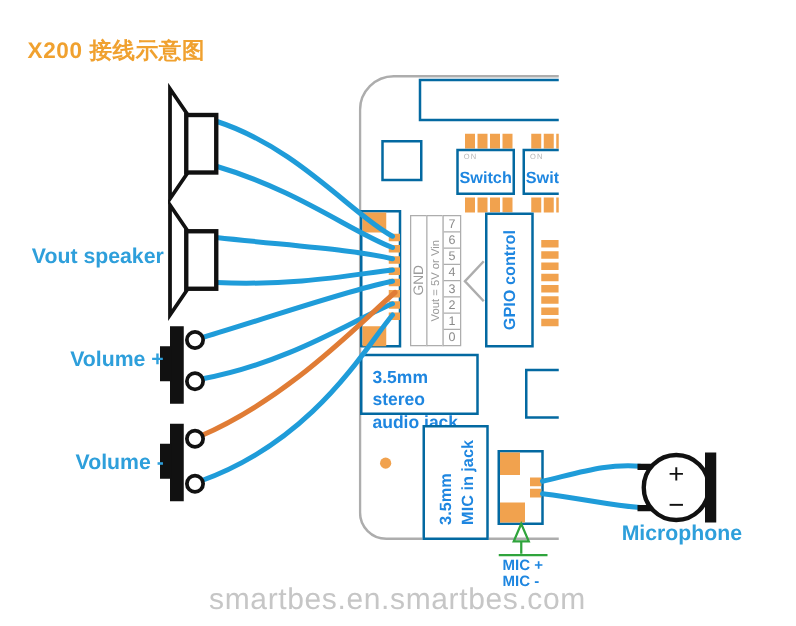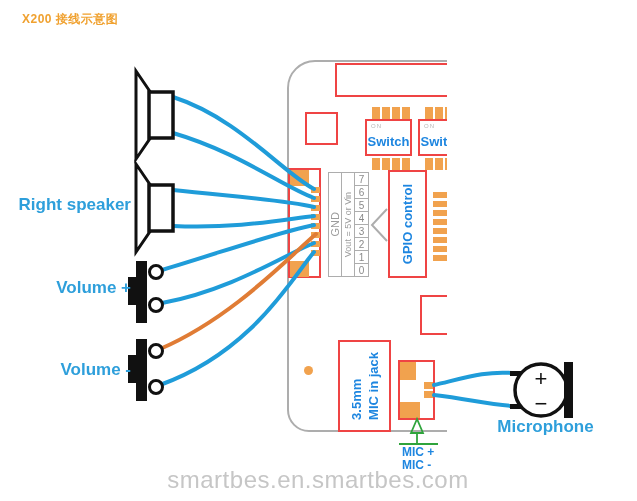--- a/index.html
+++ b/index.html
@@ -2,35 +2,35 @@
 <html><head>
 <meta charset="utf-8">
 <style>
   html,body{margin:0;padding:0;background:#fff;}
   .stage{
     position:relative;width:637px;height:501px;background:#fff;overflow:hidden;
     font-family:"Liberation Sans", sans-serif;
   }
   .abs{position:absolute;}
   .title{
-    left:22px;top:11px;font-size:12px;font-weight:bold;color:#F0A12F;letter-spacing:.5px;
+    left:22px;top:28px;font-size:18px;font-weight:bold;color:#F0A12F;letter-spacing:.5px;
   }
   .side-label{
     color:#2E9FDB;font-size:17px;font-weight:bold;text-align:right;width:121px;left:10px;
   }
   .mic-label{color:#2E9FDB;font-size:17px;font-weight:bold;text-align:center;width:115px;left:488px;top:417px;}
   .micpm{color:#1E86E0;font-size:12px;font-weight:bold;left:402px;}
   .watermark{
     left:98px;top:466px;width:440px;text-align:center;color:#C6C6C6;font-size:24px;letter-spacing:.5px;
   }
   
   .board-clip{left:287px;top:58px;width:160px;height:380px;overflow:hidden;z-index:1;}
   .board-clip .abs{box-sizing:border-box;}
   .board-outline{left:0;top:2px;width:210px;height:372px;border:2px solid #ADADAD;border-radius:28px 0 0 22px;}
-  .gbox{border:2px solid #ef4444;background:#fff;}
+  .gbox{border:2px solid #0369a1;background:#fff;}
   .gbox-thin{border:1.5px solid #ADADAD;background:#fff;}
   .pad{background:#F1A24E;}
   .vcenter{display:flex;align-items:center;justify-content:center;}
   .vtext{writing-mode:vertical-rl;transform:rotate(180deg);white-space:nowrap;}
   .board-blue{color:#1E86E0;font-weight:bold;}
   .on-label{font-size:6px;color:#B5B5B5;position:absolute;top:2px;left:4px;letter-spacing:1px;}
   .switch-label{font-size:13px;text-align:center;margin-top:13px;}
   .pin-col{left:67px;top:114px;width:15px;height:105px;display:flex;flex-direction:column;border:1.5px solid #ADADAD;background:#fff;}
   .pin-cell{flex:1;border-bottom:1.5px solid #ADADAD;color:#8A8A8A;font-size:10px;display:flex;align-items:center;justify-content:center;}
   .pin-cell:last-child{border-bottom:none;}
@@ -109,20 +109,26 @@
     </div>
     <div class="abs pad" style="left:146px;top:134px;width:14px;height:6px;"></div>
     <div class="abs pad" style="left:146px;top:143px;width:14px;height:6px;"></div>
     <div class="abs pad" style="left:146px;top:152px;width:14px;height:6px;"></div>
     <div class="abs pad" style="left:146px;top:161px;width:14px;height:6px;"></div>
     <div class="abs pad" style="left:146px;top:170px;width:14px;height:6px;"></div>
     <div class="abs pad" style="left:146px;top:179px;width:14px;height:6px;"></div>
     <div class="abs pad" style="left:146px;top:188px;width:14px;height:6px;"></div>
     <div class="abs pad" style="left:146px;top:197px;width:14px;height:6px;"></div>
 
+    <div class="abs gbox" style="left:1px;top:225px;width:95px;height:49px;">
+      <div class="board-blue stereo-text">
+        <div>3.5mm stereo</div>
+        <div>audio jack</div>
+      </div>
+    </div>
     <div class="abs gbox" style="left:133px;top:237px;width:50px;height:40px;"></div>
     <div class="abs pad" style="left:17px;top:308px;width:9px;height:9px;border-radius:50%;"></div>
 
     <div class="abs gbox vcenter" style="left:51px;top:282px;width:53px;height:92px;">
       <div class="vtext board-blue" style="font-size:13px;line-height:17px;">
         <div>3.5mm</div>
         <div>MIC in jack</div>
       </div>
     </div>
     <div class="abs gbox" style="left:111px;top:302px;width:37px;height:60px;"></div>
@@ -182,21 +188,21 @@
       <text x="541" y="411" font-size="22" fill="#111" text-anchor="middle" font-family="Liberation Sans, sans-serif">−</text>
     </g>
 
     <g stroke="#2FA43C" stroke-width="1.8" fill="none">
       <polygon points="417,419 411,433 423,433"></polygon>
       <line x1="417" y1="433" x2="417" y2="443"></line>
       <line x1="399" y1="444" x2="438" y2="444"></line>
     </g>
   </svg>
 
-  <div class="abs lbl-layer side-label" style="top:195px;">Right speaker</div>
+  <div class="abs lbl-layer side-label" style="top:195px;">Vout speaker</div>
   <div class="abs lbl-layer side-label" style="top:360px;">Volume -</div>
   <div class="abs lbl-layer side-label" style="top:278px;">Volume +</div>
   <div class="abs lbl-layer mic-label">Microphone</div>
   <div class="abs lbl-layer micpm" style="top:445px;">MIC +</div>
   <div class="abs lbl-layer micpm" style="top:458px;">MIC -</div>
 
   <div class="abs watermark">smartbes.en.smartbes.com</div>
 </div>
 
 </body></html>

